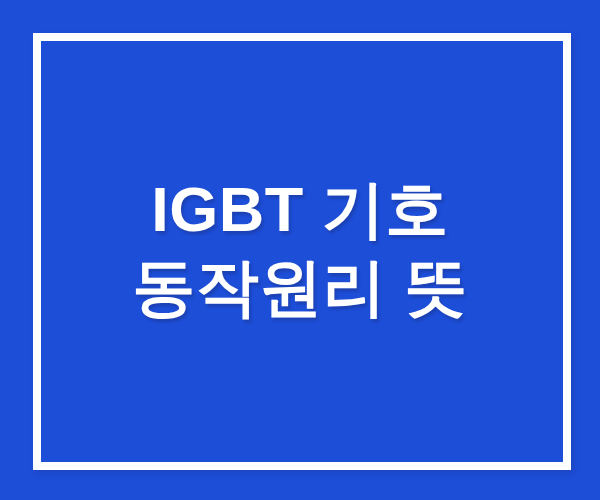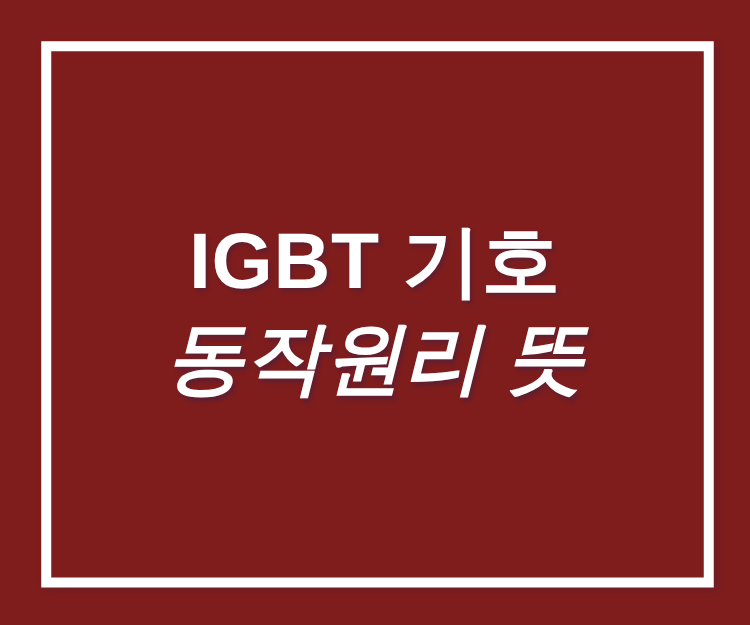--- a/index.html
+++ b/index.html
@@ -58,27 +58,26 @@
 
   .title-line--one {
     font-size: 63px;
     line-height: 1.08;
     margin-bottom: 10px;
   }
 
   .title-line--two {
     font-size: 63px;
     line-height: 1.08;
-    font-style: italic;
   }
 </style>
 </head>
 <body>
 
-<div class="thumbnail-canvas" id="thumbnail-canvas" style="background-color: #7f1d1d;">
+<div class="thumbnail-canvas" id="thumbnail-canvas" style="background-color: #1d4ed8;">
 
   <div class="frame-border" style="border-color: rgb(255, 255, 255);"></div>
 
   <div class="title-block">
 
     <span class="title-line title-line--one" style="color: rgb(255, 255, 255);">IGBT 기호</span>
 
     <span class="title-line title-line--two" style="color: rgb(255, 255, 255);">동작원리 뜻</span>
 
   </div>

